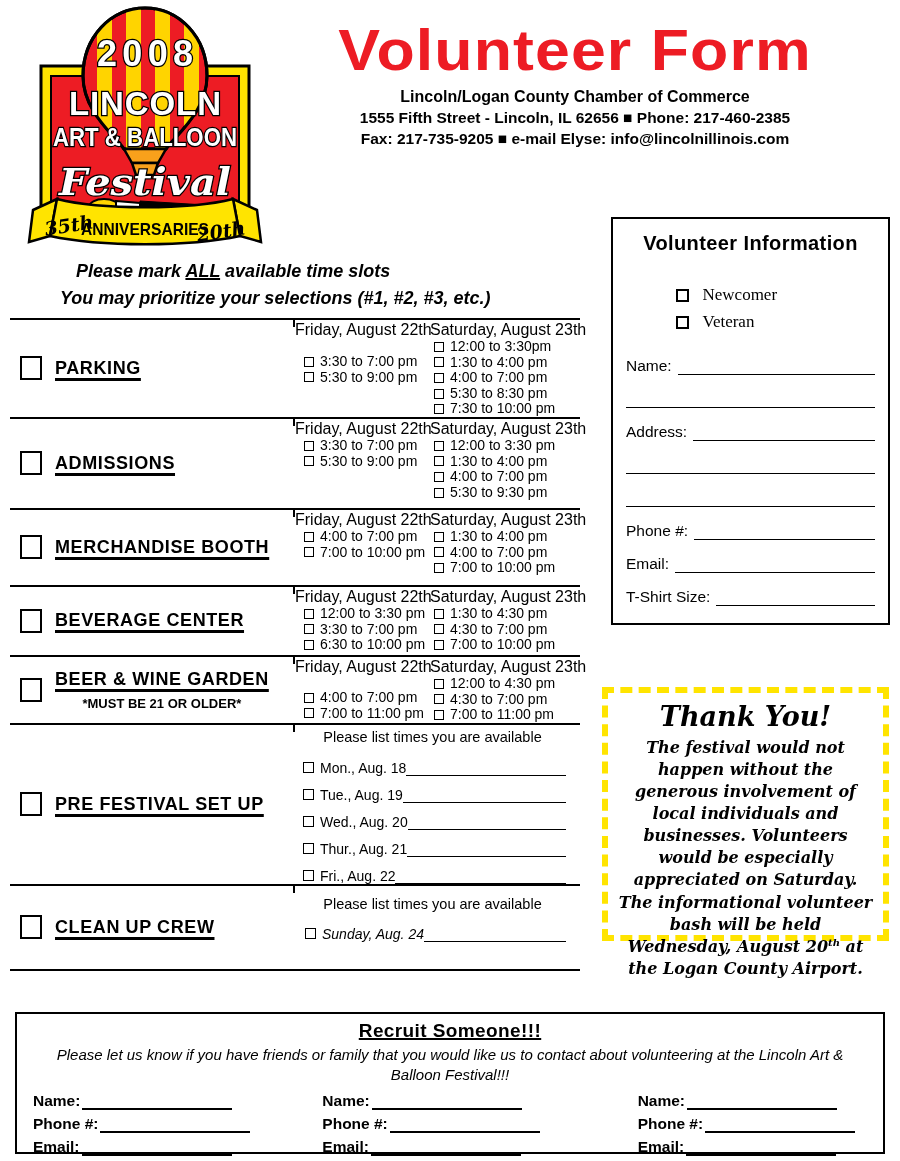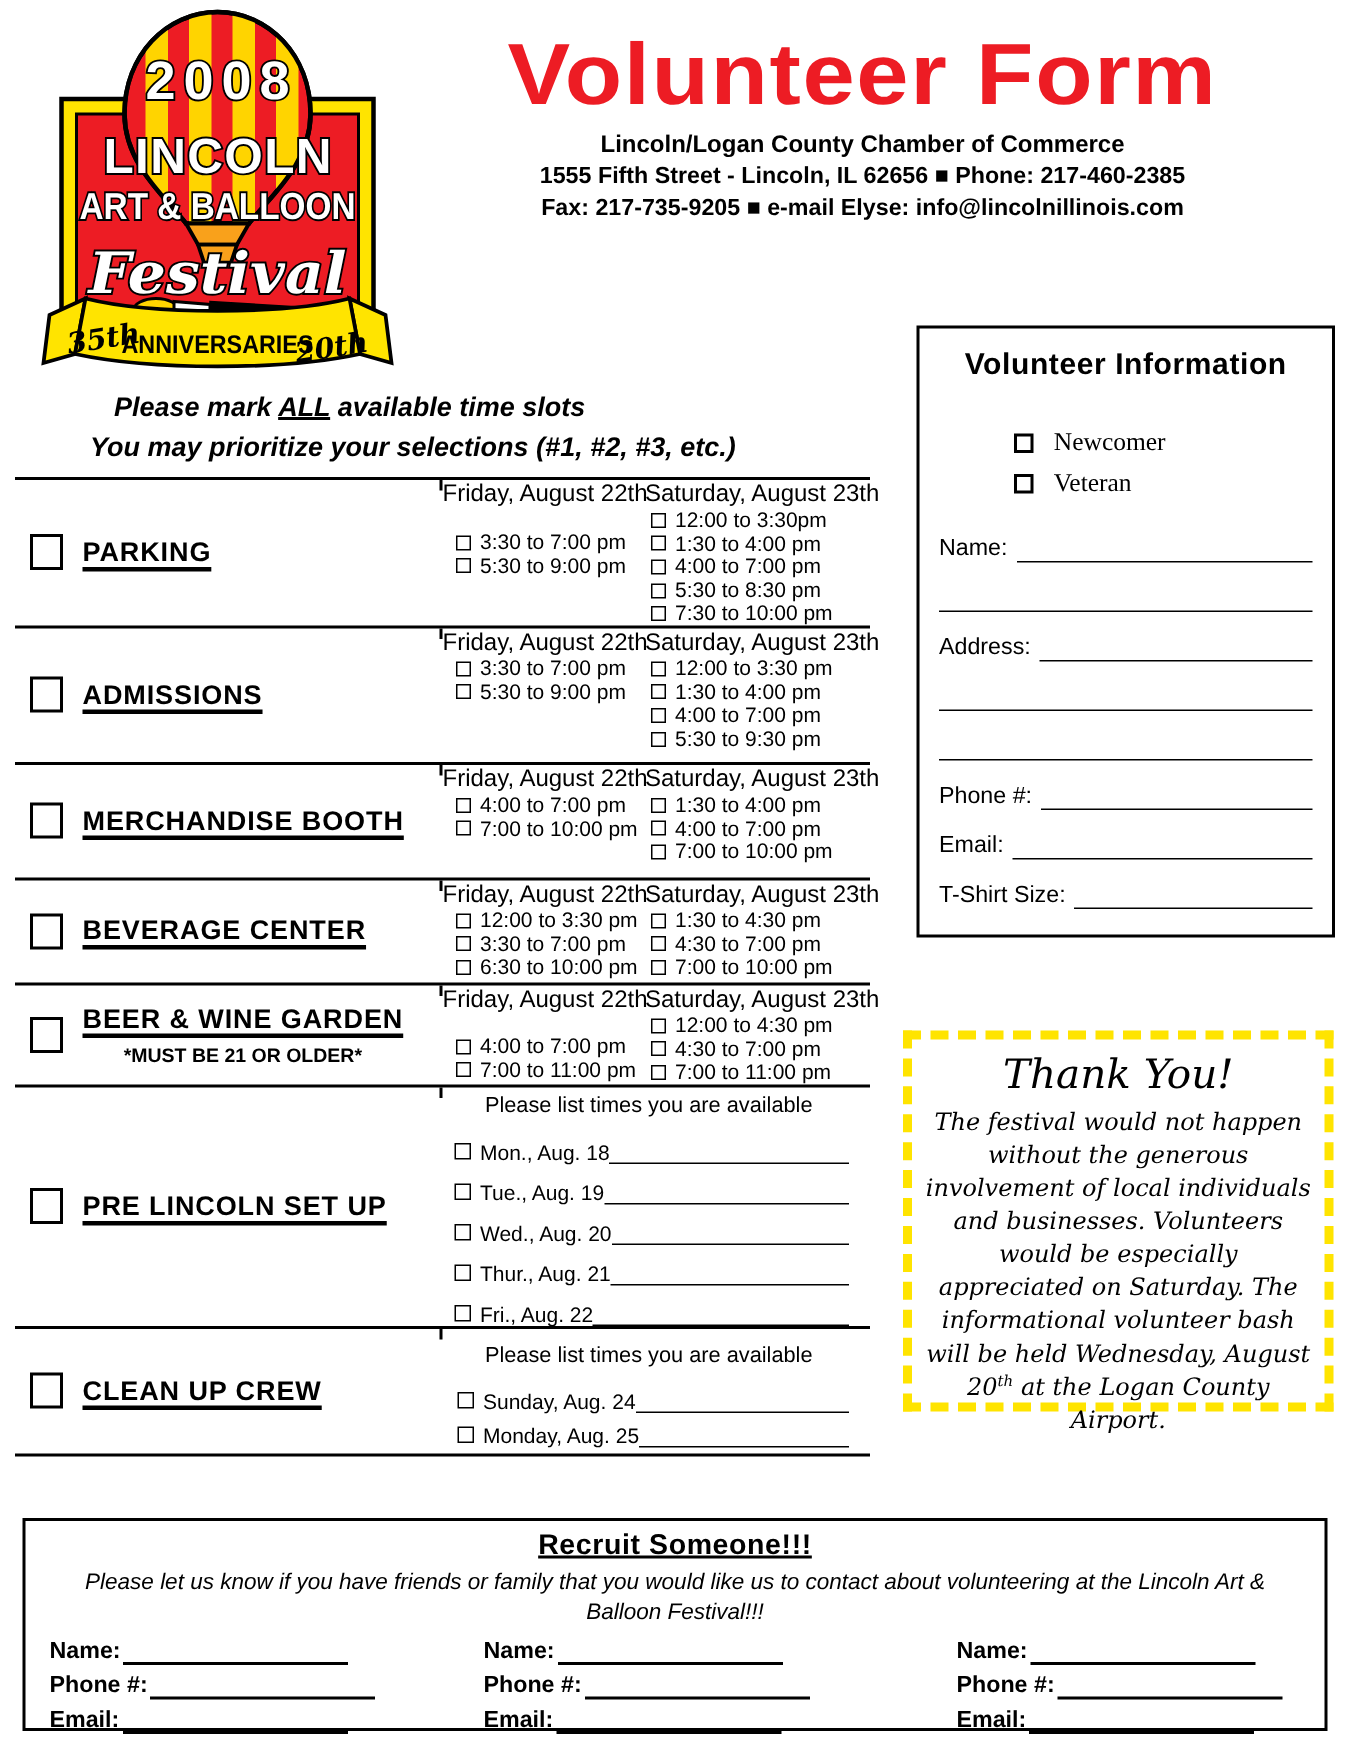--- a/index.html
+++ b/index.html
@@ -60,21 +60,21 @@
   .s2 { min-height:77px; }
   .s3 { min-height:70px; }
   .s4 { min-height:68px; }  .s4 .col-fri .slots { margin-top:15px; }
   .s5 { min-height:150px; }
   .s6 { min-height:87px; }
 
   .listcol { flex:1; padding:4px 14px 0 4px; }
   .s6 .listcol { padding-top:10px; }
   .list-head { font-size:14.5px; text-align:center; }
   .list-items { margin-top:4px; padding-left:4px; }
-  .s6 .list-items { margin-top:7px; padding-left:6px; }
+  .s6 .list-items { margin-top:7px; padding-left:6px;font-style:italic; }
   .list-item { display:flex; align-items:flex-end; height:27px; font-size:14px; white-space:nowrap; }
   .s6 .list-item { height:23px; }
   .list-item .cb.small { margin-bottom:3px; }
   .list-item .blank { flex:1; border-bottom:1.5px solid #000; }
   .s6 .list-item .blank { max-width:165px; }
 
   
   .vi-box { position:absolute; left:611px; top:217px; width:279px; height:408px; border:2px solid #000; padding:10px 13px 0 13px; }
   .vi-title { text-align:center; font-weight:800; font-size:20px; letter-spacing:0.4px; margin-top:3px; }
   .vi-checks { width:150px; margin:30px auto 10px auto; font-family:"Liberation Serif", serif; font-size:17px; }
@@ -82,21 +82,21 @@
   .vi-rows { margin-top:8px; }
   .vi-row { display:flex; align-items:flex-end; height:33px; }
   .vi-label { font-size:15.5px; padding-right:6px; white-space:nowrap; }
   .vi-label:empty { padding-right:0; }
   .vi-blank { flex:1; border-bottom:1.5px solid #000; }
 
   
   .thanks {
     position:absolute; left:602px; top:687px; width:287px; height:254px;
     border:6px dashed #FFE400; text-align:center; padding:6px 8px 0 8px;
-    font-family:"DejaVu Serif", serif; font-style:italic;
+    font-family:"DejaVu Serif", serif; font-style:italic;font-weight:bold;
   }
   .thanks-title { font-size:27px; margin-top:2px; }
   .thanks-body { font-size:16px; line-height:1.38; margin-top:5px; }
   .thanks-body sup { font-size:10px; }
 
   
   .recruit { position:absolute; left:15px; top:1012px; width:870px; height:142px; border:2px solid #000; text-align:center; padding-top:6px; }
   .recruit-title { font-weight:800; font-size:19px; letter-spacing:0.4px; text-decoration:underline; text-decoration-thickness:2px; display:inline-block; }
   .recruit-desc { font-style:italic; font-size:15px; line-height:1.3; margin:3px auto 0 auto; max-width:810px; }
   .recruit-cols { display:flex; margin-top:3px; text-align:left; }
@@ -462,21 +462,21 @@
           </div>
       </div>
     </div>
   </div>
 
   <div class="section s5">
     <div class="vtick"></div>
     <div class="sec-left">
       <span class="cb big"></span>
       <div class="sec-text">
-          <span class="sec-label">PRE LINCOLN SET UP</span>
+          <span class="sec-label">PRE FESTIVAL SET UP</span>
         </div>
     </div>
     <div class="listcol">
       <div class="list-head">Please list times you are available</div>
       <div class="list-items">
 
           <div class="list-item">
             <span class="cb small"></span>
             <span>Mon., Aug. 18</span>
             <span class="blank"></span>
@@ -520,25 +520,20 @@
     <div class="listcol">
       <div class="list-head">Please list times you are available</div>
       <div class="list-items">
 
           <div class="list-item">
             <span class="cb small"></span>
             <span>Sunday, Aug. 24</span>
             <span class="blank"></span>
           </div>
 
-          <div class="list-item">
-            <span class="cb small"></span>
-            <span>Monday, Aug. 25</span>
-            <span class="blank"></span>
-          </div>
         </div>
     </div>
   </div>
 
 </div>
 
 <div class="thanks">
   <div class="thanks-title">Thank You!</div>
   <div class="thanks-body"><span>The festival would not happen without the generous involvement of local individuals and businesses. Volunteers would be especially appreciated on Saturday. The informational volunteer bash will be held Wednesday, August 20</span><sup>th</sup><span> at the Logan County Airport.</span></div>
 </div>

